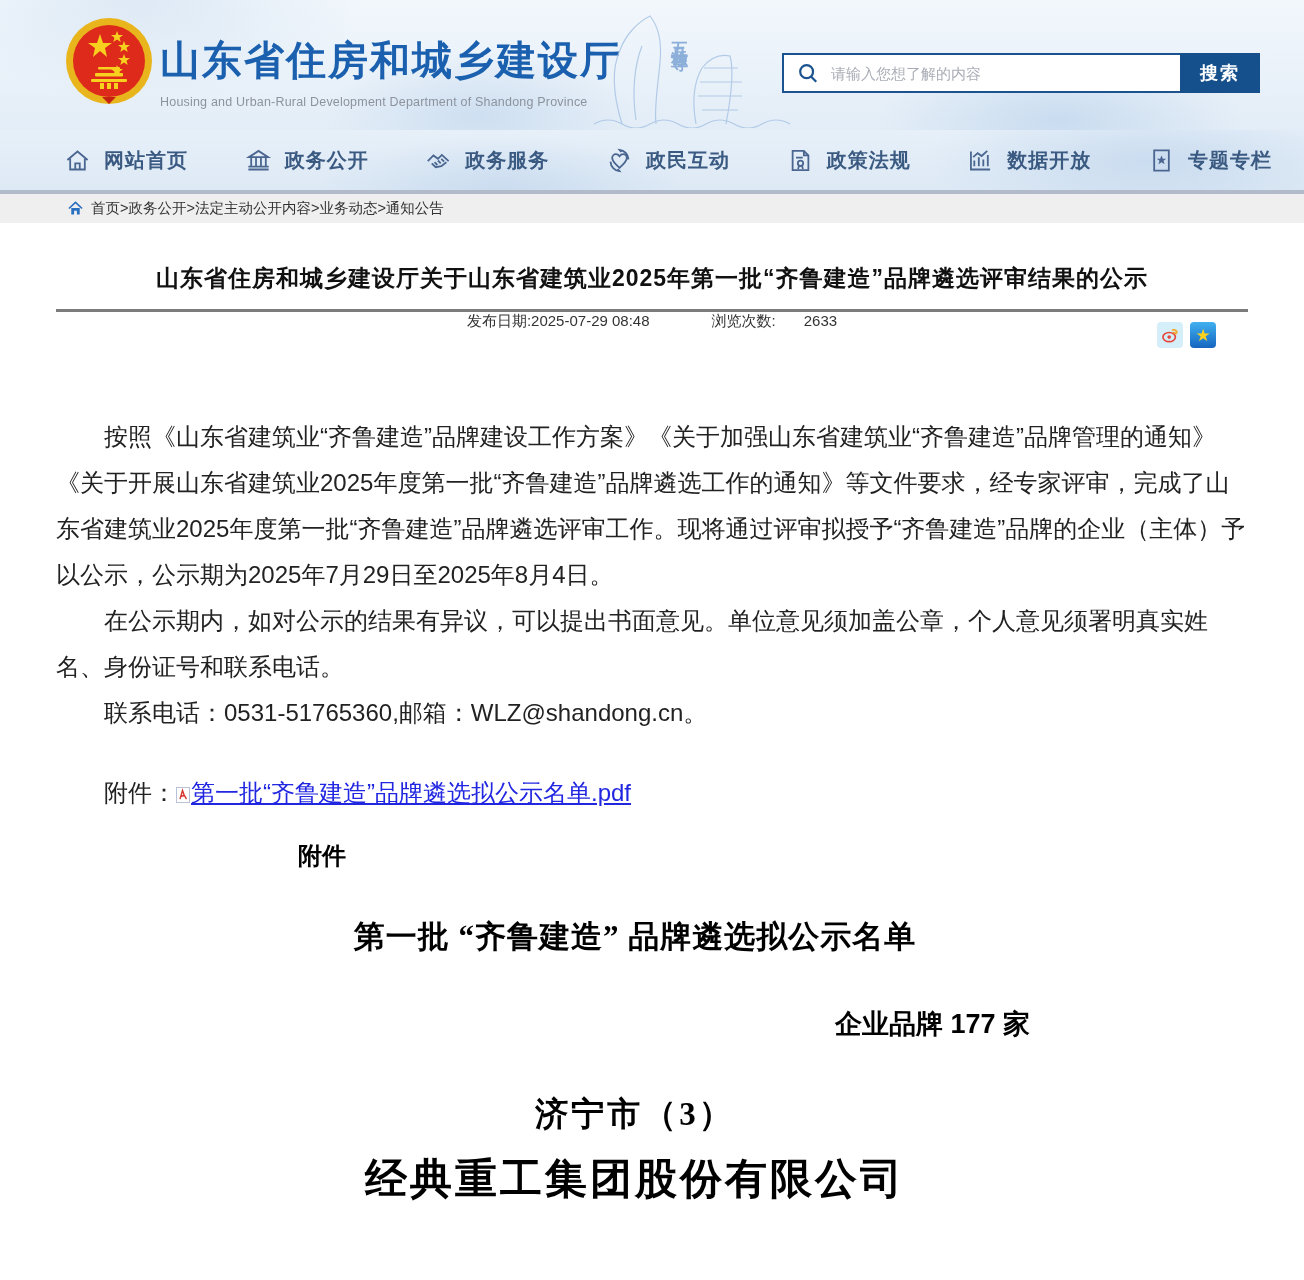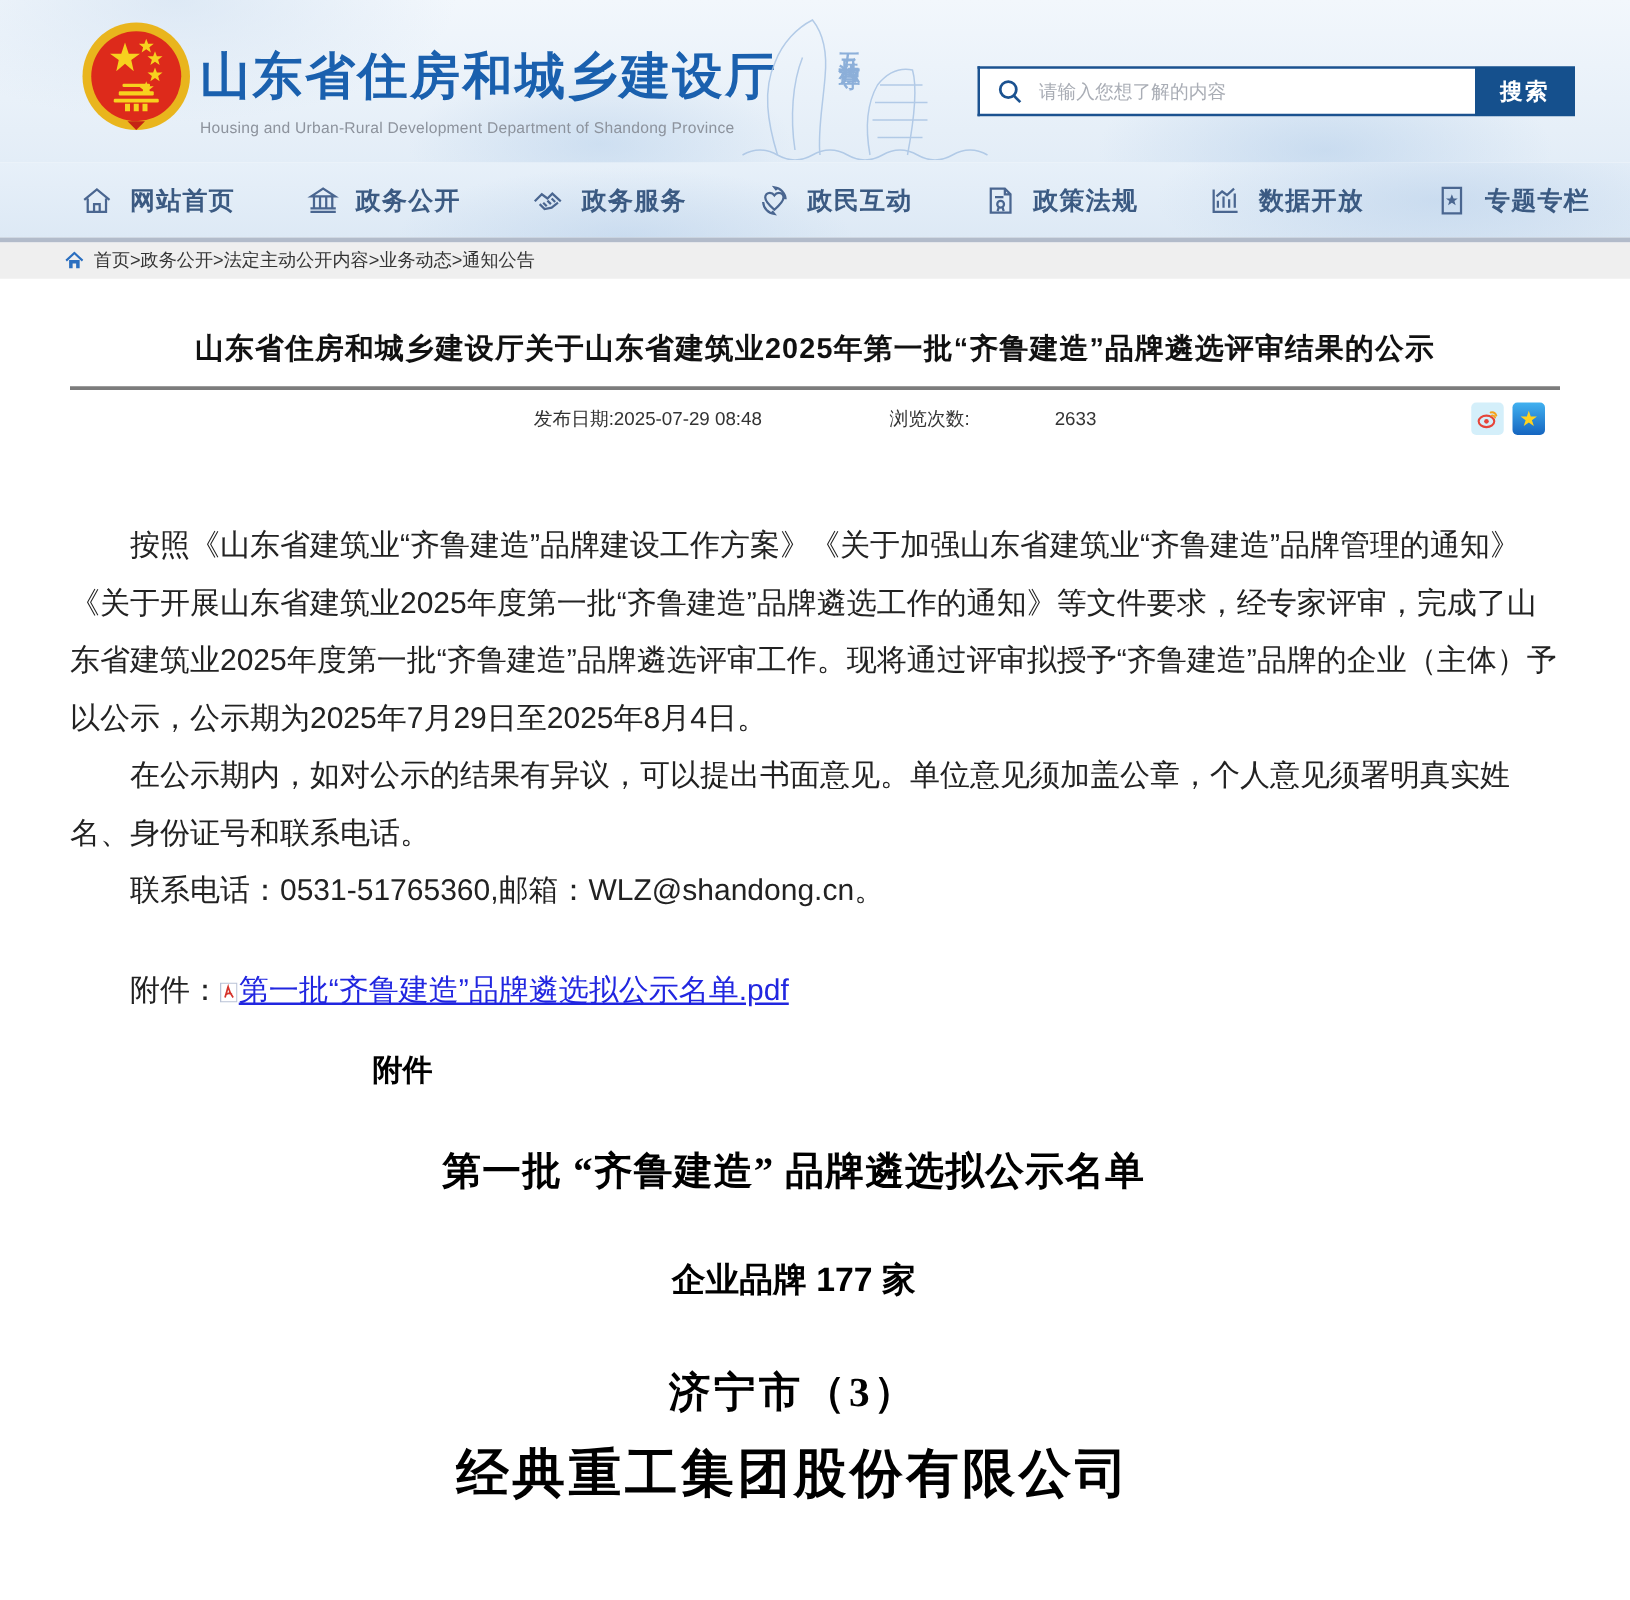--- a/index.html
+++ b/index.html
@@ -54,34 +54,34 @@
   }
   .nav-item { display:flex; align-items:center; gap:13px; cursor:pointer; color:#3b5a82; }
   .nav-item svg { width:27px; height:27px; stroke:#4a6690; fill:none; stroke-width:1.6; }
   .nav-label { font-size:20px; font-weight:bold; color:#3b5a82; letter-spacing:1px; }
 
   .nav-separator { height:4px; background:#b2bbca; }
 
   
   .breadcrumb-bar {
     height:29px; background:#efefef; display:flex; align-items:center;
-    padding-left:52px; gap:8px; font-size:14.5px; color:#333;
+    padding-left:68px; gap:8px; font-size:14.5px; color:#333;
   }
   .crumb-home { width:15px; height:15px; }
 
   
   .content { position:relative; background:#fff; }
   .article-title {
     margin:40px 56px 0; text-align:center; font-size:23px; font-weight:bold;
     color:#111; letter-spacing:1px;
   }
   .title-rule { margin:15px 56px 0; border:none; border-top:3px solid #7c7c7c; }
   .meta-row {
-    position:relative; margin:0 68px; height:46px; display:flex; align-items:center;
-    justify-content:center; font-size:15px; color:#333;gap:40px;
+    position:relative; margin:0 88px; height:46px; display:flex; 
+    justify-content:center; font-size:15px; color:#333;
   }
   .meta-publish { margin-right:62px; }
   .meta-views-label { margin-right:28px; }
   .share-icons { position:absolute; right:0; top:50%; transform:translateY(-50%); display:flex; gap:7px; }
   .share-ic { width:26px; height:26px; border-radius:4px; display:flex; align-items:center; justify-content:center; cursor:pointer; }
   .share-weibo { background:#d4effa; }
   .share-qzone { background:linear-gradient(180deg,#41b1f0,#1565c0); color:#ffd21e; font-size:17px; line-height:1; }
 
   .article-body {
     margin:56px 56px 0; font-family:Liberation Sans, sans-serif; font-size:24px;
@@ -90,21 +90,21 @@
   .article-body p { text-indent:2em; }
   .attachment-row { margin-top:34px; text-indent:2em; }
   .attachment-label { color:#222; }
   .pdf-ic { display:inline-block; width:14px; height:16px; vertical-align:-2px; margin-right:1px; }
   .attachment-link { color:#2126e0; text-decoration:underline; cursor:pointer; }
 
   
   .doc-preview { margin:24px 0 12px 240px; width:790px; font-family:"Liberation Serif", serif; color:#000; }
   .doc-attn { padding-left:58px; font-family:"Liberation Sans", sans-serif; font-size:24px; font-weight:bold; }
   .doc-title { margin-top:44px; text-align:center; font-size:31px; font-weight:bold; letter-spacing:1px; }
-  .doc-subtitle { margin-top:48px; text-align:center; font-family:"Liberation Sans", sans-serif; font-size:27px; font-weight:bold; }
+  .doc-subtitle { margin-top:48px; text-align:right; font-family:"Liberation Sans", sans-serif; font-size:27px; font-weight:bold; }
   .doc-city { margin-top:50px; text-align:center; font-size:33px; font-weight:bold; letter-spacing:3px; }
   .doc-company { margin-top:14px; text-align:center; font-size:42px; font-weight:bold; letter-spacing:3px; }
 
   .doc-sign { margin-top:82px; text-align:right; padding-right:44px; font-family:"Liberation Serif", serif; font-size:21px; color:#1a1a1a; }
 </style>
 </head>
 <body>
 
 <div class="page">
 

